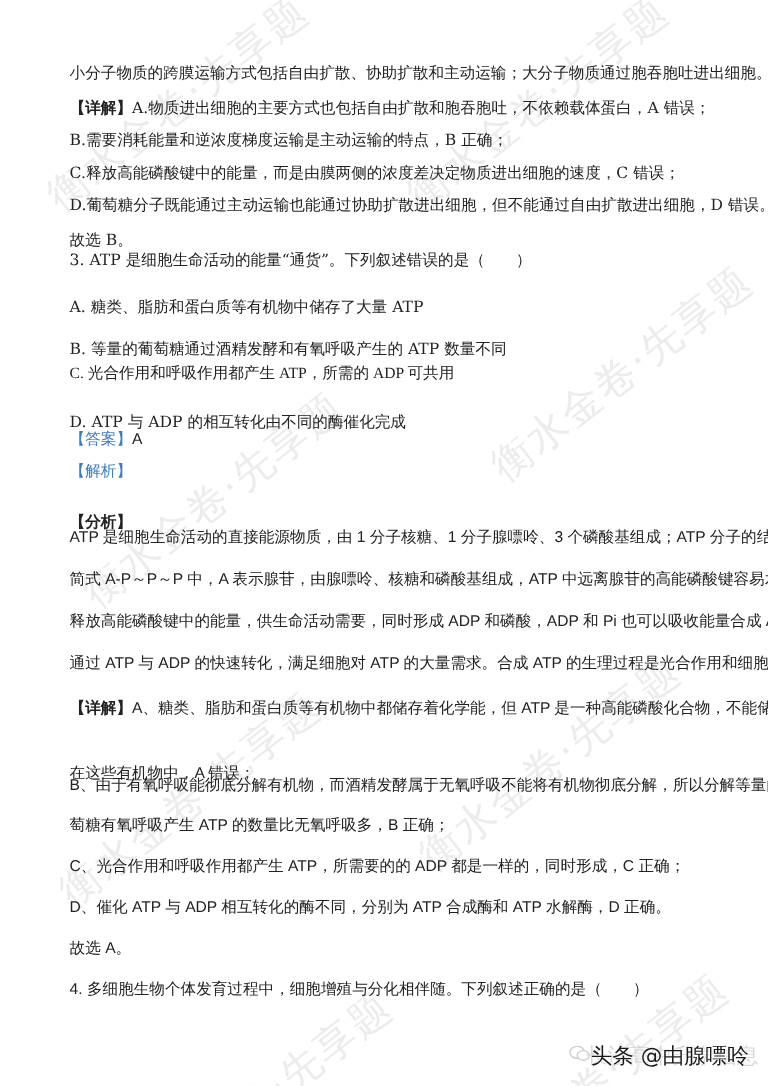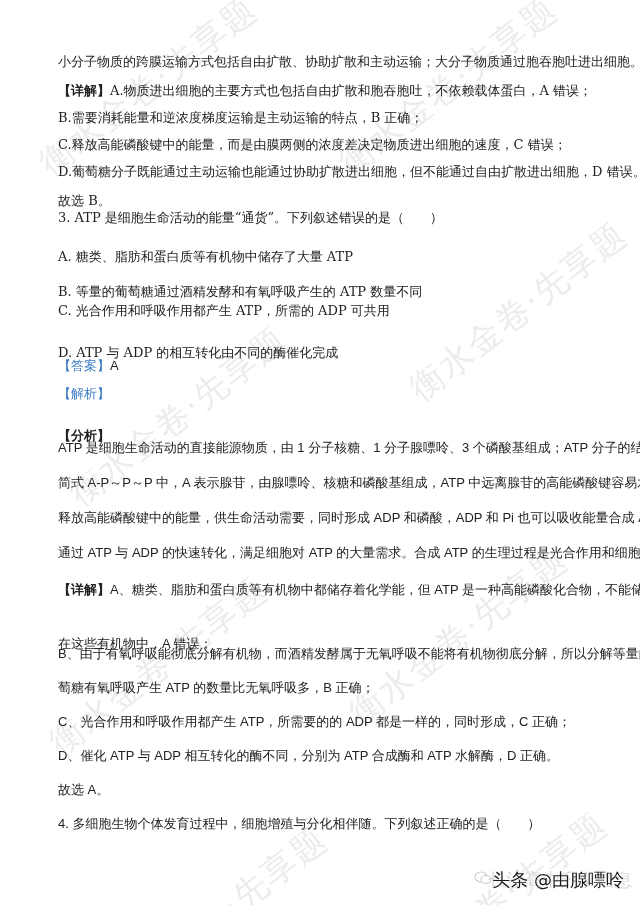--- a/index.html
+++ b/index.html
@@ -60,21 +60,21 @@
     <span class="bold-bracket">【详解】</span><span>A.物质进出细胞的主要方式也包括自由扩散和胞吞胞吐，不依赖载体蛋白，A 错误；</span>
   </div>
   <div class="line" style="top:110px;">B.需要消耗能量和逆浓度梯度运输是主动运输的特点，B 正确；</div>
   <div class="line" style="top:137px;">C.释放高能磷酸键中的能量，而是由膜两侧的浓度差决定物质进出细胞的速度，C 错误；</div>
   <div class="line" style="top:164px;">D.葡萄糖分子既能通过主动运输也能通过协助扩散进出细胞，但不能通过自由扩散进出细胞，D 错误。</div>
   <div class="line" style="top:193px;">故选 B。</div>
 
   <div class="line" style="top:210px;">3. ATP 是细胞生命活动的能量“通货”。下列叙述错误的是（　　）</div>
   <div class="line" style="top:249px;">A.  糖类、脂肪和蛋白质等有机物中储存了大量 ATP</div>
   <div class="line" style="top:268px;margin-top:16px;">B.  等量的葡萄糖通过酒精发酵和有氧呼吸产生的 ATP 数量不同</div>
-  <div class="line" style="top:303px;">C.  光合作用和呼吸作用都产生 ATP，所需的 ADP 可共用</div>
+  <div class="line" style="top:303px;font-family:Liberation Serif, serif;">C.  光合作用和呼吸作用都产生 ATP，所需的 ADP 可共用</div>
   <div class="line" style="top:345px;">D.  ATP 与 ADP 的相互转化由不同的酶催化完成</div>
 
   <div class="line" style="top:358px;">
     <span class="blue">【答案】</span><span class="sans">A</span>
   </div>
   <div class="line blue" style="top:386px;">【解析】</div>
   <div class="line bold-bracket" style="top:428px;">【分析】</div>
 
   <div class="line sans" style="top:440px;">ATP 是细胞生命活动的直接能源物质，由 1 分子核糖、1 分子腺嘌呤、3 个磷酸基组成；ATP 分子的结构</div>
   <div class="line sans" style="top:475px;">简式 A-P～P～P 中，A 表示腺苷，由腺嘌呤、核糖和磷酸基组成，ATP 中远离腺苷的高能磷酸键容易水解，</div>

